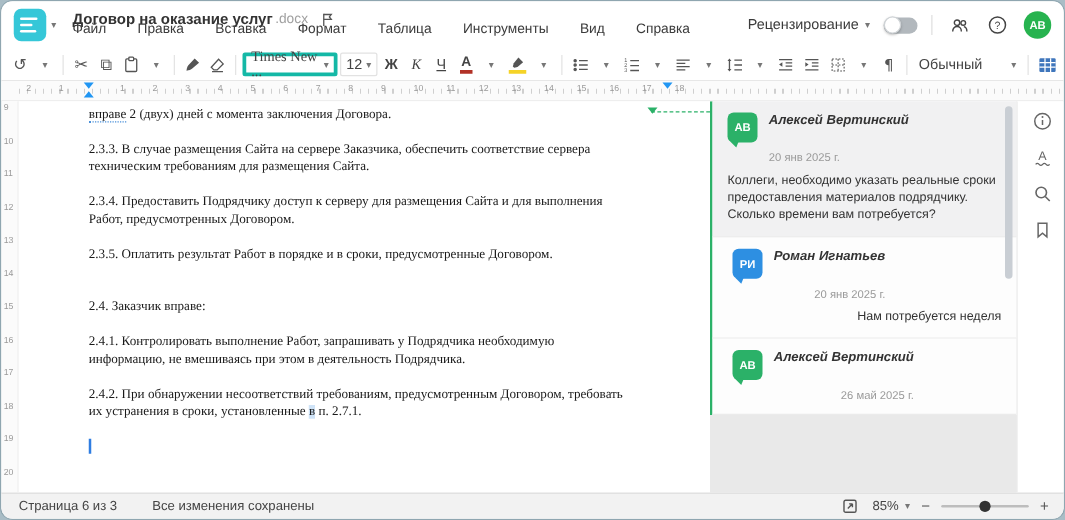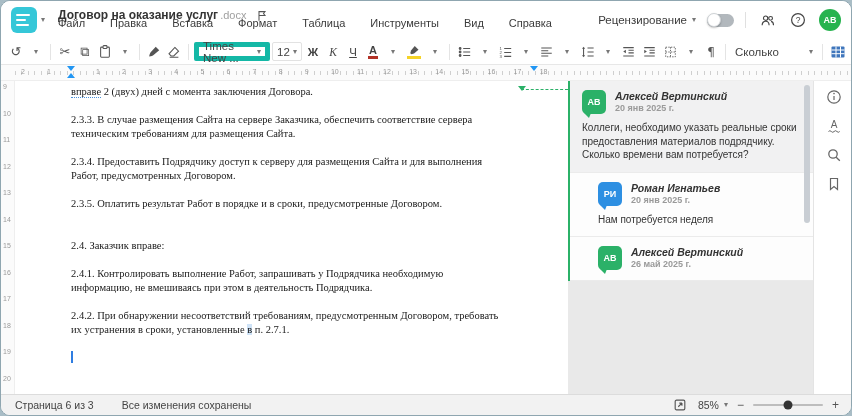--- a/index.html
+++ b/index.html
@@ -30,21 +30,21 @@
   
   #toolbar { height:26px; flex:0 0 26px; border-bottom:1px solid #e7e7e7; display:flex; align-items:center; padding:0 6px; gap:2px; background:#fff; overflow:hidden; }
   .tsep { width:1px; height:16px; background:#e4e4e4; margin:0 3px; flex:0 0 1px; }
   .tbtn { height:20px; min-width:18px; padding:0 2px; display:flex; align-items:center; justify-content:center; border-radius:2px; color:#555; font-size:12px; gap:1px; flex:0 0 auto; }
   .tbtn svg { display:block; }
   .glyph { font-size:13px; line-height:1; color:#555; }
   .txtbtn { font-size:11.5px; color:#444; }
   #bold-btn { font-weight:bold; } #italic-btn { font-style:italic; font-family:"Liberation Serif",serif; } #underline-btn { text-decoration:underline; }
   .charbox { position:relative; font-size:11px; font-weight:bold; color:#444; padding:0 2px 3px 2px; }
   .charbox .bar { position:absolute; left:1px; right:1px; bottom:0; height:3px; }
-  #font-select { width:76px; justify-content:space-between; border:5px solid #14b8a6; border-radius:2px; padding:0 4px; height:19px; }
+  #font-select { width:76px; justify-content:space-between; border:3px solid #14b8a6; border-radius:2px; padding:0 4px; height:19px;font-family:Liberation Serif, serif; }
   #size-select { width:30px; justify-content:space-between; border:1px solid #e2e2e2; border-radius:2px; padding:0 4px; height:19px; }
   #style-select { width:86px; justify-content:space-between; padding:0 4px; }
   .paramark { font-family:"DejaVu Sans", sans-serif; font-size:12px; color:#555; }
 
   
   #ruler-row { height:16px; flex:0 0 16px; display:flex; background:#fbfbfb; border-bottom:1px solid #eee; }
   #ruler-corner { width:14px; flex:0 0 14px; background:#fbfbfb; }
   #h-ruler { position:relative; flex:1; background:
       repeating-linear-gradient(90deg, #cfcfcf 0 1px, transparent 1px 6.5px);
       background-size:100% 4px; background-position:0 6px; background-repeat:no-repeat; }
@@ -66,26 +66,26 @@
   .hl { background:#cfe3f7; }
   #cursor { width:1.5px; height:12px; background:#2f7de1; margin-top:3px; }
   #anchor-line { position:absolute; top:8px; left:506px; width:47px; border-top:1.5px dashed #2bb168; }
   #anchor-tri { position:absolute; top:5px; left:503px; width:0; height:0; border-left:4px solid transparent; border-right:4px solid transparent; border-top:5px solid #2bb168; }
 
   
   #comments-panel { width:245px; flex:0 0 245px; background:#e9e9e9; position:relative; }
   #comment-thread { border-left:2px solid #2bb168; background:#fdfdfd; }
   .comment { padding:9px 12px 10px 12px; border-bottom:1px solid #ebebeb; background:#fdfdfd; }
   .comment.selected { background:#f1f1f2; }
-  .comment.reply { padding-left:28px; }
+  .comment.reply { padding-left:16px;text-align:right; }
   .c-head { display:flex; gap:9px; align-items:flex-start; }
   .c-avatar { width:24px; height:24px; border-radius:5px; color:#fff; font-size:9px; font-weight:bold; display:flex; align-items:center; justify-content:center; position:relative; flex:0 0 24px; }
   .c-tail { position:absolute; left:2px; bottom:-4px; width:0; height:0; border-left:5px solid transparent; border-right:2px solid transparent; border-top:5px solid #2bb168; }
   .c-name { font-size:10.5px; font-weight:bold; color:#333; line-height:13px;font-style:italic; }
-  .c-date { font-size:9px; color:#9a9a9a; margin-top:0;font-weight:bold; }
+  .c-date { font-size:9px; color:#9a9a9a; margin-top:18px; }
   .c-body { margin-top:7px; font-size:10px; color:#333; line-height:13.5px; }
   .chip { display:inline-block; background:#e2e4e7; border-radius:9px; padding:0.5px 7px; font-size:9.5px; color:#444; margin-right:3px; }
   #comments-scrollbar { position:absolute; right:3px; top:4px; width:6px; height:138px; border-radius:3px; background:#c9ced4; }
 
   
   #right-sidebar { width:40px; flex:0 0 40px; background:#fff; border-left:1px solid #e4e4e4; display:flex; flex-direction:column; align-items:center; padding-top:7px; gap:11px; }
   .sicon { width:18px; height:18px; display:flex; align-items:center; justify-content:center; }
 
   
   #status-bar { height:21px; flex:0 0 21px; background:#f2f2f2; border-top:1px solid #dcdcdc; display:flex; align-items:center; font-size:10.5px; color:#444; padding:0 12px 0 14px; }
@@ -277,21 +277,21 @@
         </svg>
     </div>
     <div class="tbtn">
         <span class="caret">▾</span>
       </div>
     <div class="tbtn">
         <span class="paramark">¶</span>
       </div>
     <div class="tsep"></div>
     <div class="tbtn" id="style-select">
-        <span class="txtbtn">Сколько</span>
+        <span class="txtbtn">Обычный</span>
         <span class="caret">▾</span>
       </div>
     <div class="tsep"></div>
     <div class="tbtn">
       <svg width="16" height="14" viewBox="0 0 16 14">
           <rect x="1.5" y="1.5" width="13" height="11" rx="1" fill="#3f76bc"></rect>
           <path d="M1.5 5 h13 M1.5 8.7 h13 M6 1.5 v11 M10.5 1.5 v11" stroke="#fff" stroke-width="1"></path>
         </svg>
     </div>
     <div class="tbtn"></div>

